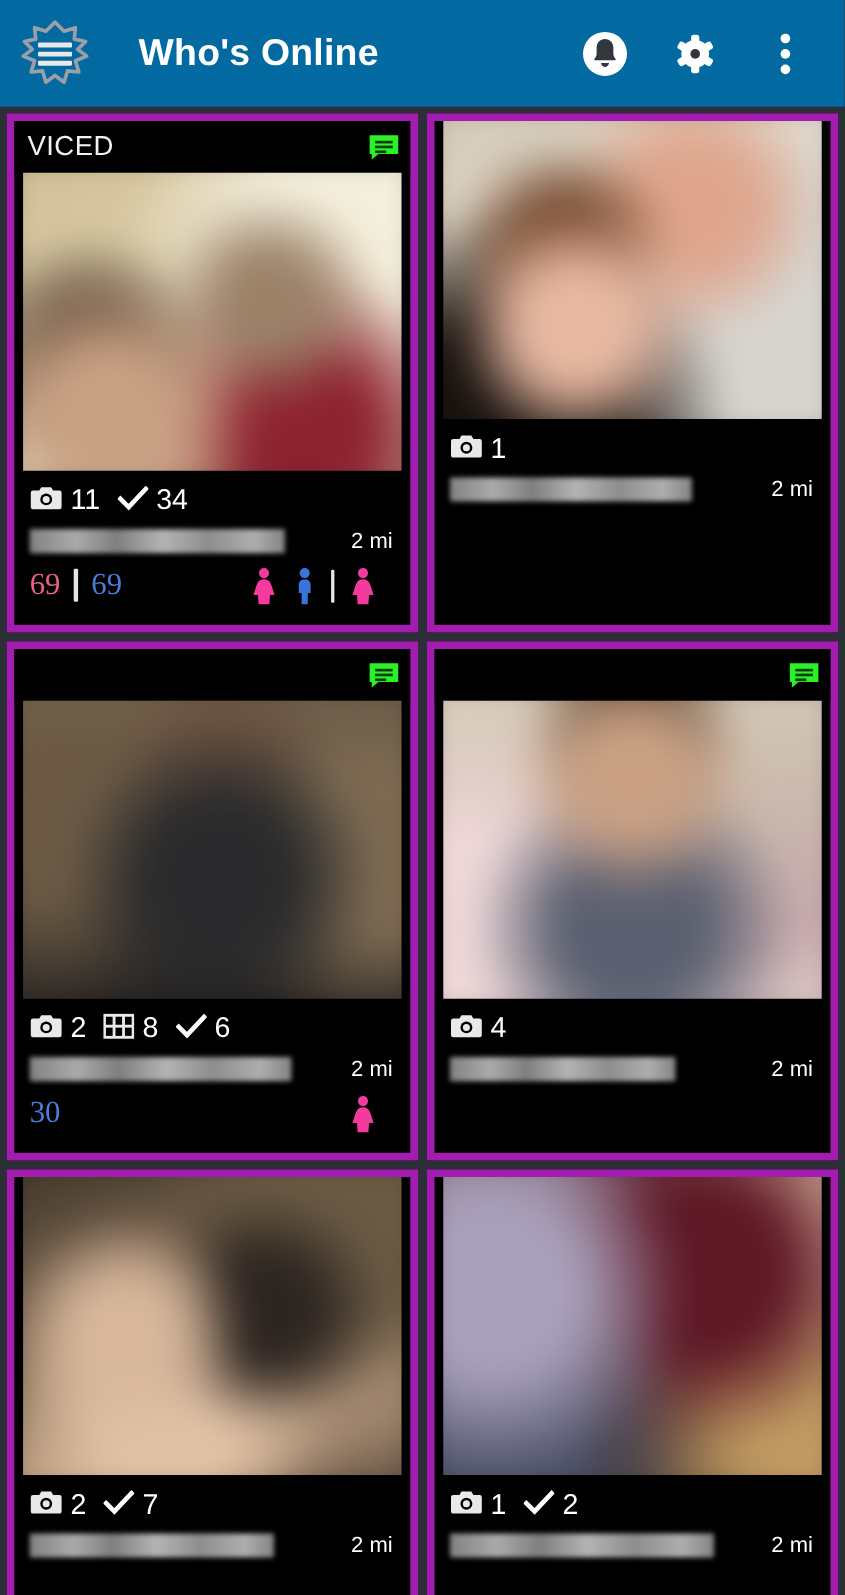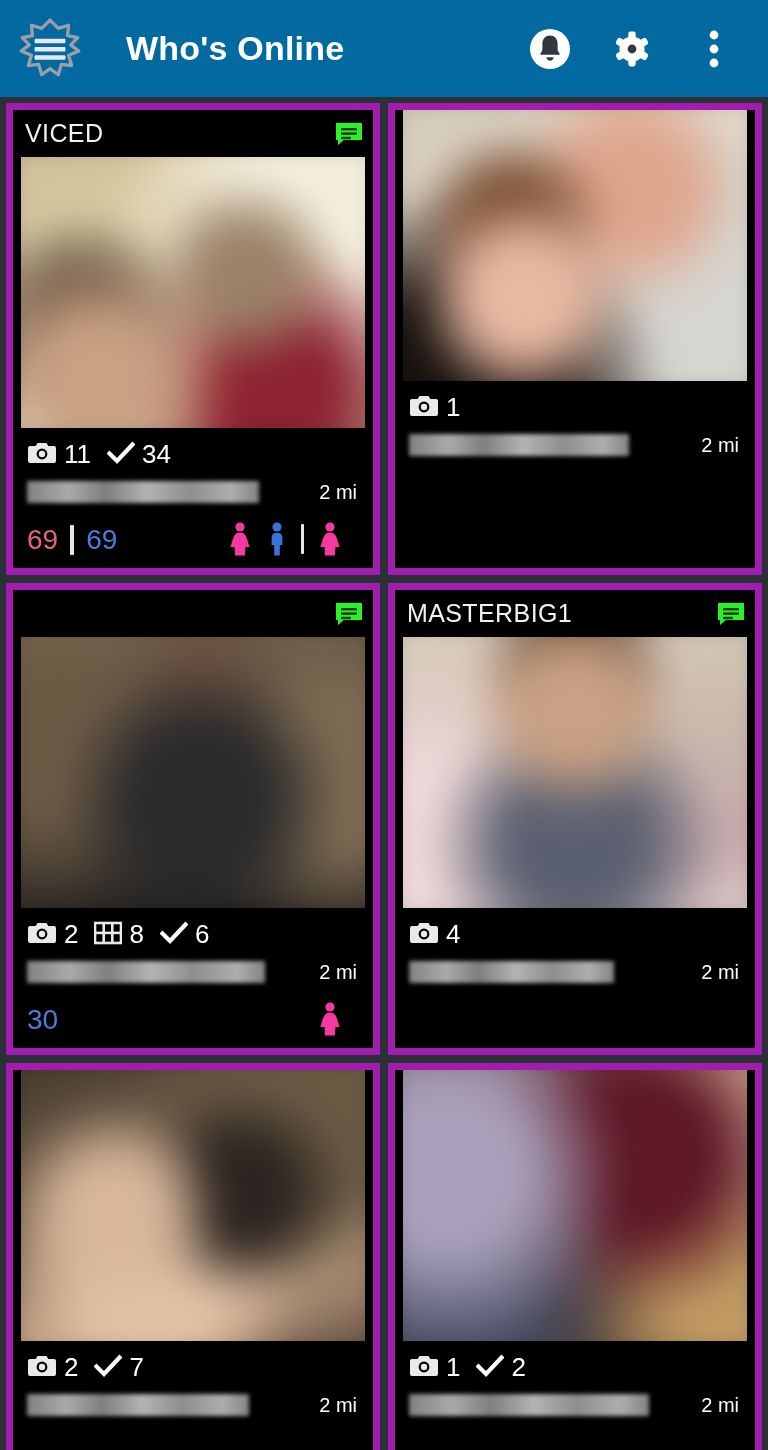--- a/index.html
+++ b/index.html
@@ -137,23 +137,24 @@
   .loc-dist {
     margin-left: auto;
     color: #ffffff;
     font-size: 20px;
     padding-right: 2px;
   }
 
   
   .card-bottom {
     display: flex;
-    align-items: flex-end;
+    align-items: flex-start;
     padding: 4px 30px 12px 14px;
     height: 56px;
+    font-family: Liberation Serif, serif;
   }
   .ages { display: flex; align-items: center; }
   .age-f { color: #e8607f; font-size: 28px; }
   .age-m { color: #4a7ddb; font-size: 28px; }
   .age-sep {
     width: 4px; height: 30px;
     background: #e6e6e6;
     margin: 0 12px;
     border-radius: 1px;
   }
@@ -383,21 +384,20 @@
       <div class="genders">
           <svg width="26" height="34" viewBox="0 0 26 34">
       <circle cx="13" cy="5" r="4.6" fill="#f4399f"></circle>
       <path d="M13 10.5c-4.2 0-6 2.6-7.4 7.4L3.4 25h4.1l.6 8.4h9.8l.6-8.4h4.1l-2.2-7.1c-1.4-4.8-3.2-7.4-7.4-7.4z" fill="#f4399f"></path>
     </svg>
         </div>
     </div>
   </div>
     <div class="card">
     <div class="card-head">
-      <span class="card-name">MASTERBIG1</span>
       <svg class="chat-ico" viewBox="0 0 28 24">
       <path d="M1 1h26v17H9l-6 5v-5H1z" fill="#2bf228"></path>
       <rect x="6" y="6" width="16" height="2.4" fill="#053c02"></rect>
       <rect x="6" y="10.4" width="16" height="2.4" fill="#053c02"></rect>
       <rect x="6" y="14.8" width="10" height="2.4" fill="#053c02"></rect>
     </svg>
     </div>
 
     <div class="card-photo">
       <div class="blurlayer" style="background:

